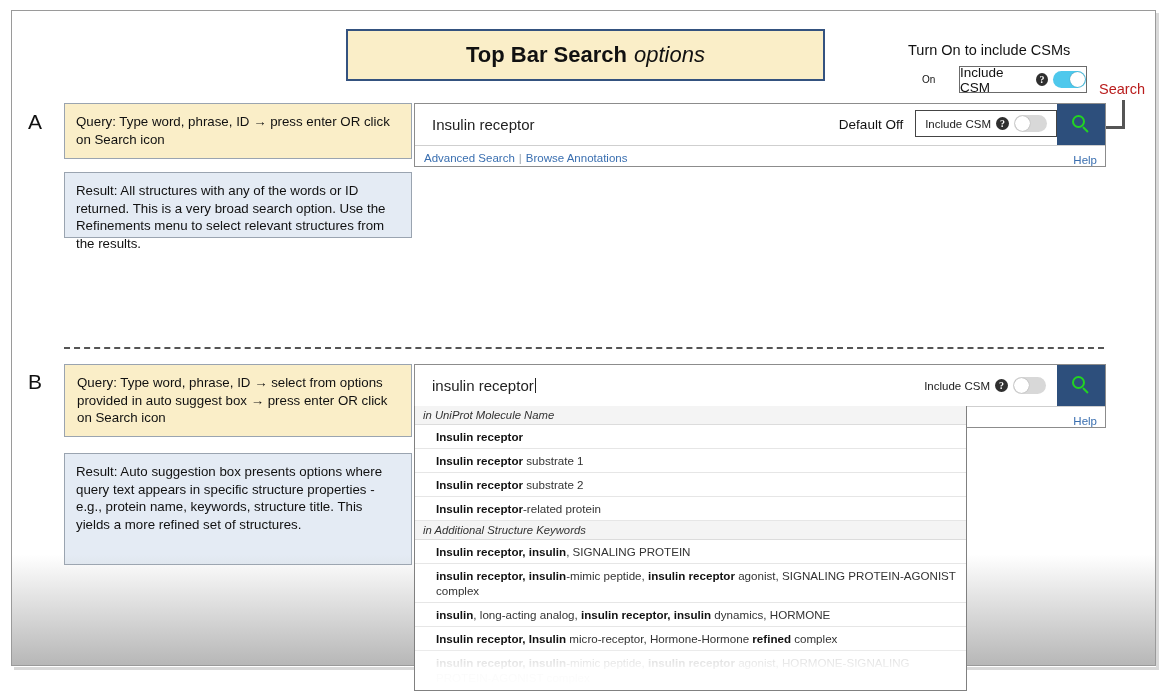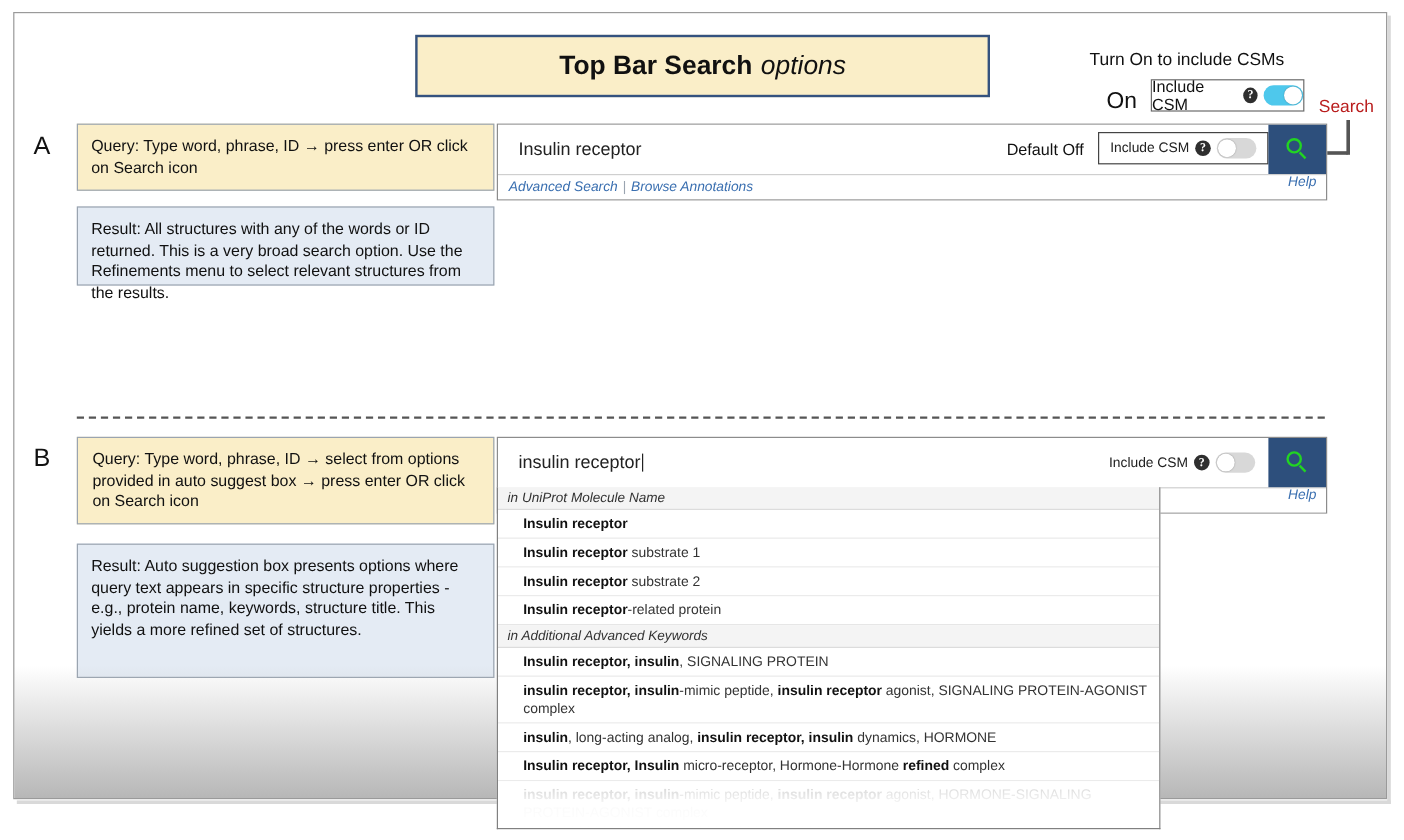--- a/index.html
+++ b/index.html
@@ -68,21 +68,21 @@
   .csm-note {
     position: absolute;
     left: 908px; top: 42px;
     font-size: 14.5px;
     color: #111;
     white-space: nowrap;
   }
   .on-label {
     position: absolute;
     left: 922px; top: 74px;
-    font-size: 19px;
+    font-size: 10px;
     color: #111;
   }
   .csm-box-top {
     position: absolute;
     left: 959px; top: 66px;
     width: 128px; height: 27px;
     border: 1px solid #6b6b6b;
     background: #ffffff;
     box-sizing: border-box;
     display: flex;
@@ -264,25 +264,24 @@
     position: absolute;
     left: 11px; top: 11px;
     width: 7px; height: 2px;
     background: #22d422;
     transform: rotate(45deg);
     transform-origin: left center;
   }
   .searchwidget .links {
     height: 20px;
     display: flex;
-    align-items: flex-start;
+    align-items: flex-end;
     justify-content: space-between;
     padding: 0 8px 0 9px;
     background: #fff;
-    font-style: italic;
   }
   .links a {
     font-size: 11.5px;
     color: #3a6fb0;
     text-decoration: none;
   }
   .links .sep { color: #9aa4b0; margin: 0 4px; font-size: 11.5px; }
 
   #widget-a { left: 414px; top: 103px; width: 692px; }
   #widget-b { left: 414px; top: 364px; width: 692px; }
@@ -428,21 +427,21 @@
       <a href="#">Help</a>
     </div>
   </div>
 
   <div class="autosuggest" id="autosuggest">
     <div class="as-group">in UniProt Molecule Name</div>
       <div class="as-item"><b>Insulin receptor</b></div>
       <div class="as-item"><b>Insulin receptor</b><span> substrate 1</span></div>
       <div class="as-item"><b>Insulin receptor</b><span> substrate 2</span></div>
       <div class="as-item"><b>Insulin receptor</b><span>-related protein</span></div>
-      <div class="as-group">in Additional Advanced Keywords</div>
+      <div class="as-group">in Additional Structure Keywords</div>
       <div class="as-item"><b>Insulin receptor, insulin</b><span>, SIGNALING PROTEIN</span></div>
       <div class="as-item"><b>insulin receptor, insulin</b><span>-mimic peptide, </span><b>insulin receptor</b><span> agonist, SIGNALING PROTEIN-AGONIST complex</span></div>
       <div class="as-item"><b>insulin</b><span>, long-acting analog, </span><b>insulin receptor, insulin</b><span> dynamics, HORMONE</span></div>
       <div class="as-item"><b>Insulin receptor, Insulin</b><span> micro-receptor, Hormone-Hormone </span><b>refined</b><span> complex</span></div>
       <div class="as-item faded"><b>insulin receptor, insulin</b><span>-mimic peptide, </span><b>insulin receptor</b><span> agonist, HORMONE-SIGNALING PROTEIN-AGONIST complex</span></div>
       <div class="as-fade"></div>
   </div>
 
   <div class="bottom-fade"></div>
 </div>

